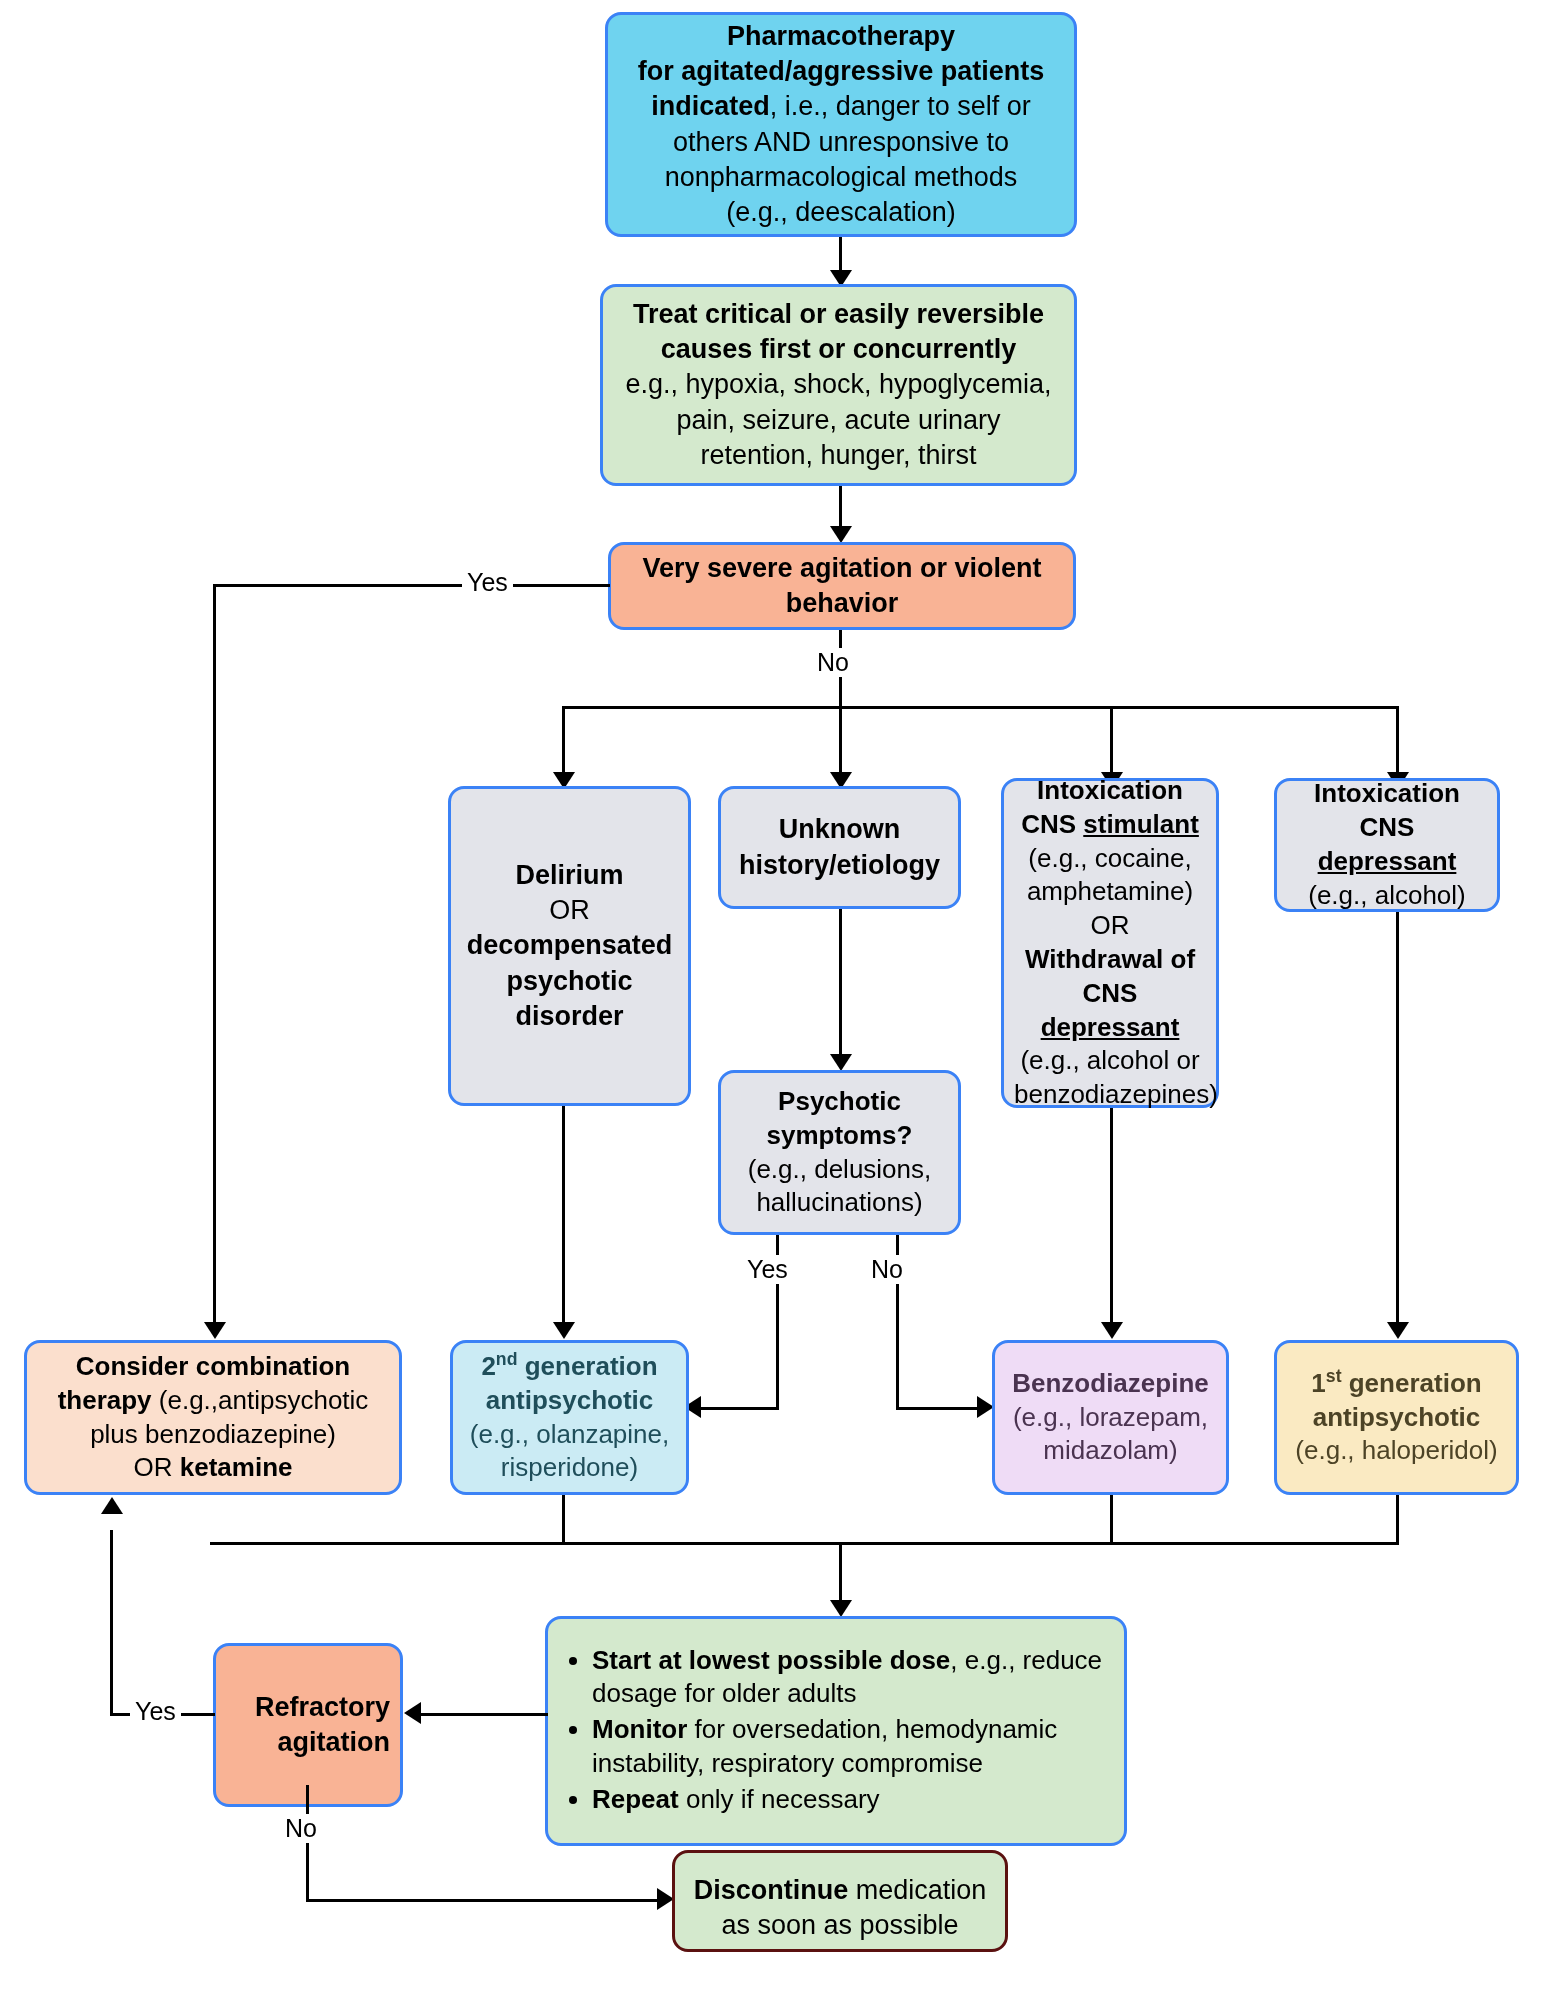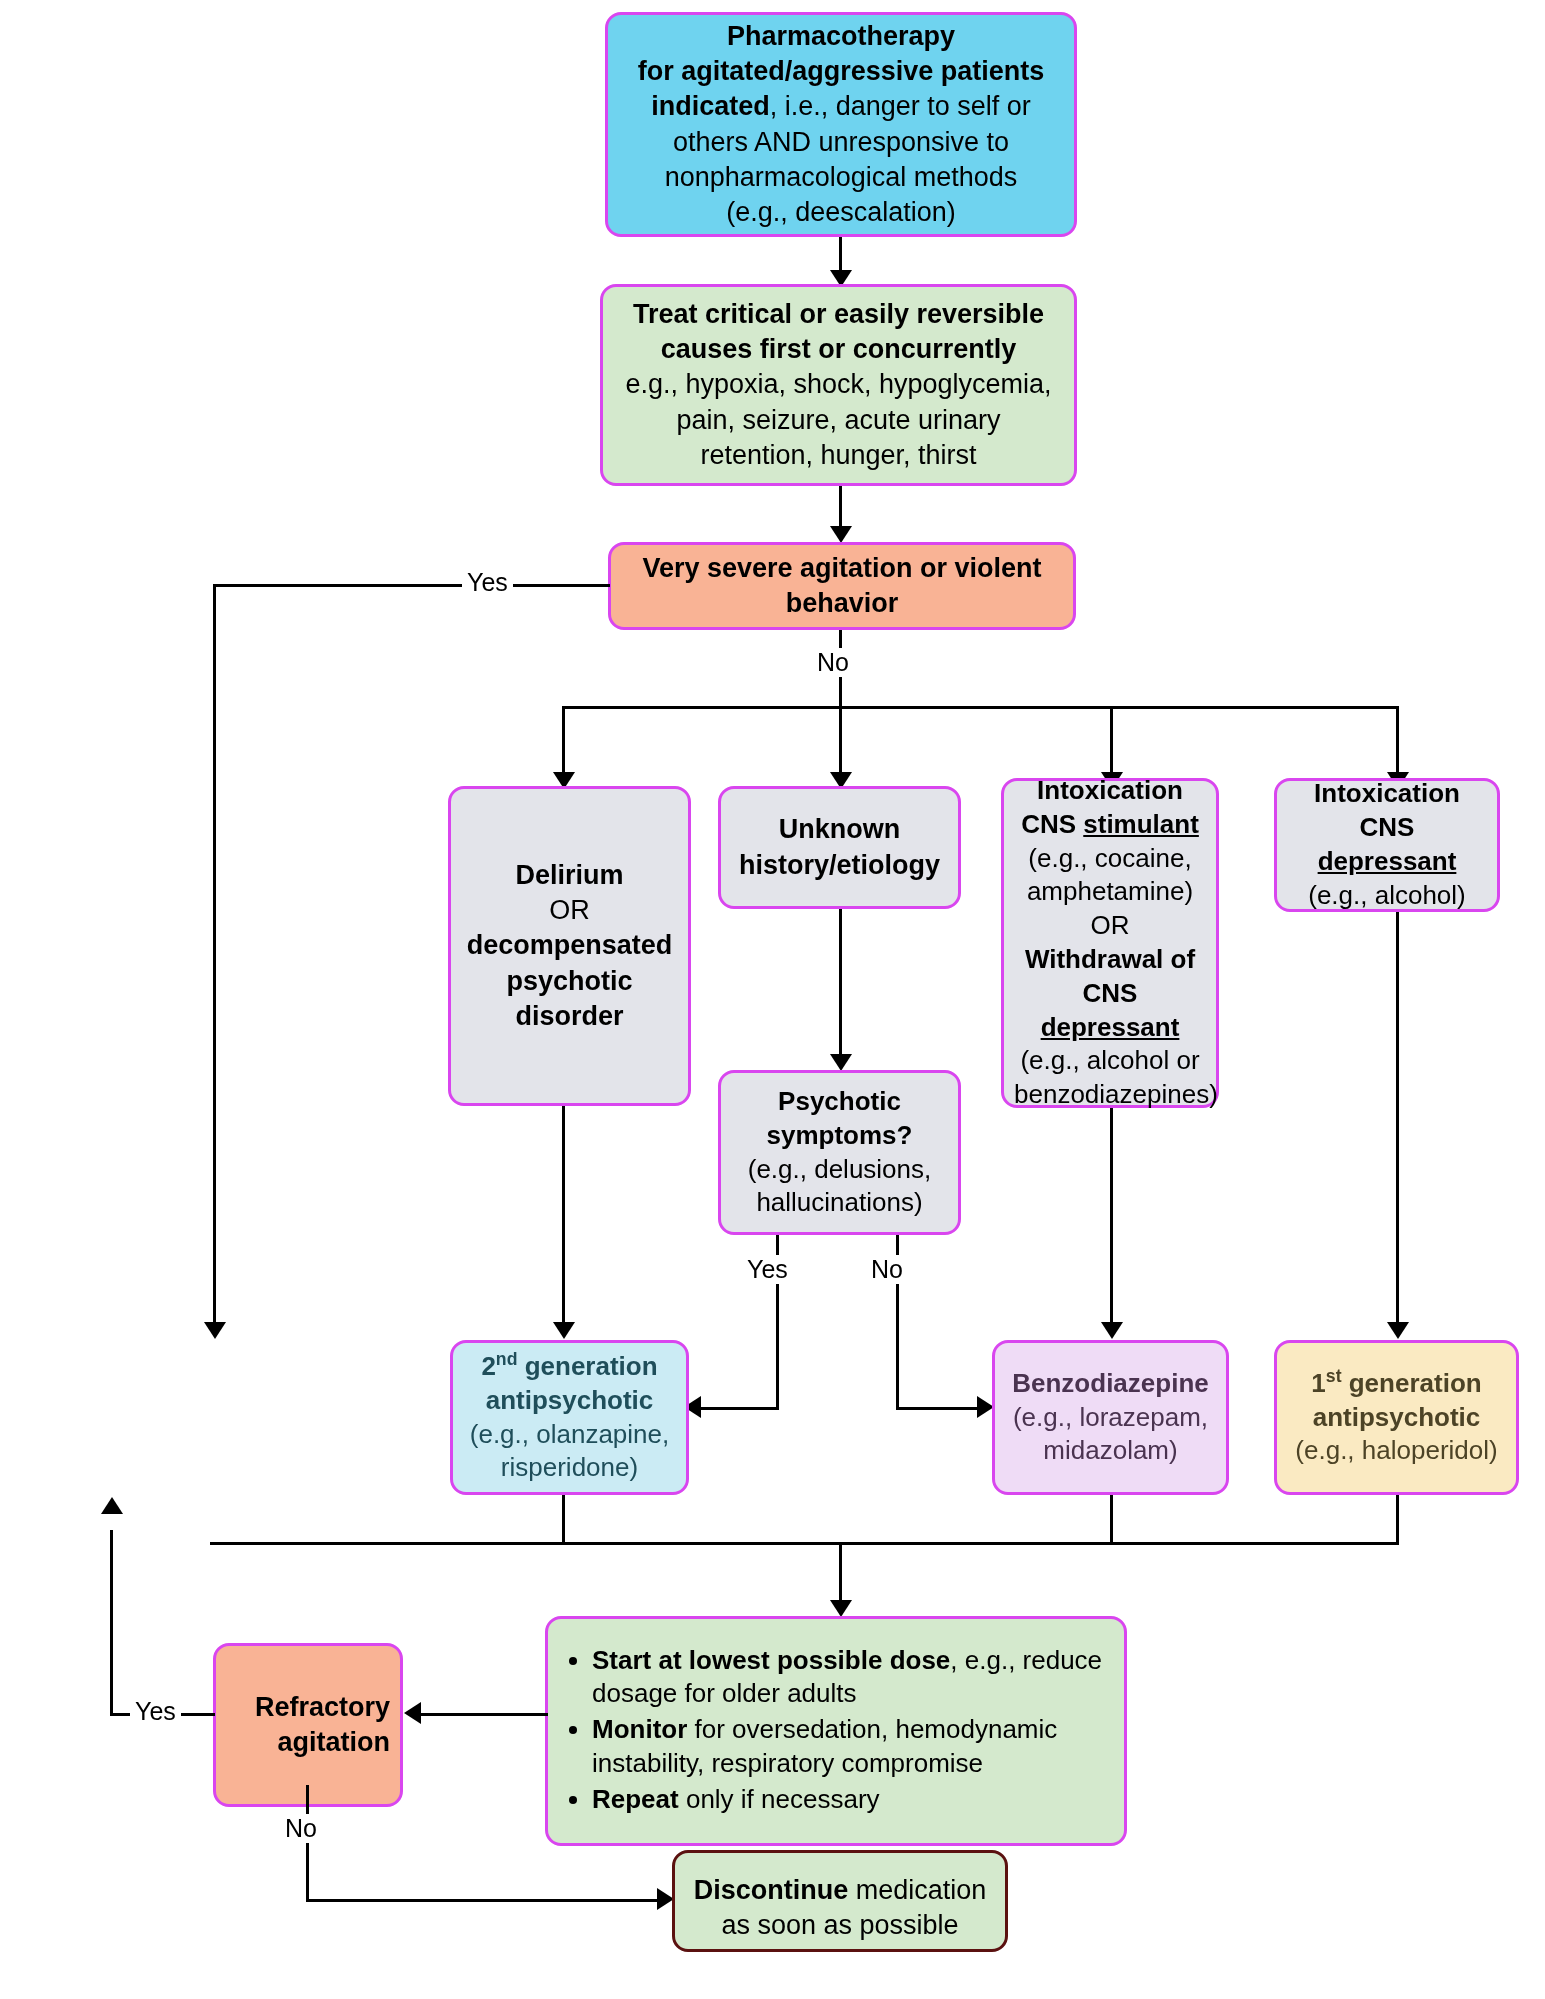--- a/index.html
+++ b/index.html
@@ -10,21 +10,21 @@
   #canvas{
     position:relative;
     width:1545px;
     height:1999px;
     background:#ffffff;
     overflow:hidden;
   }
   .node{
     position:absolute;
     box-sizing:border-box;
-    border:3px solid #d946ef;
+    border:3px solid #3b82f6;
     border-radius:16px;
     display:flex;
     align-items:center;
     justify-content:center;
     text-align:center;
     line-height:1.30;
     padding:6px 10px;
   }
   .node .txt{width:100%;}
   .b{font-weight:bold;}
@@ -204,20 +204,28 @@
   <div class="ln hl" style="left:896px; top:1407px; width:87px;"></div>
   <div class="arw arw-r" style="left:977px; top:1396px;"></div>
   <div class="lbl" style="left:866px; top:1255px;">No</div>
 
   <div class="ln vl" style="left:1110px; top:1108px; height:221px;"></div>
   <div class="arw arw-d" style="left:1101px; top:1322px;"></div>
 
   <div class="ln vl" style="left:1396px; top:912px; height:417px;"></div>
   <div class="arw arw-d" style="left:1387px; top:1322px;"></div>
 
+  <div class="node c-peach" style="left:24px; top:1340px; width:378px; height:155px; font-size:26px;">
+    <div class="txt">
+      <div class="b">Consider combination</div>
+      <div><span class="b">therapy</span><span> (e.g.,antipsychotic</span></div>
+      <div>plus benzodiazepine)</div>
+      <div><span>OR </span><span class="b">ketamine</span></div>
+    </div>
+  </div>
 
   <div class="node c-cyan" style="left:450px; top:1340px; width:239px; height:155px; font-size:26px;">
     <div class="txt">
       <div class="b"><span>2</span><sup>nd</sup><span> generation</span></div>
       <div class="b">antipsychotic</div>
       <div>(e.g., olanzapine,</div>
       <div>risperidone)</div>
     </div>
   </div>
 

